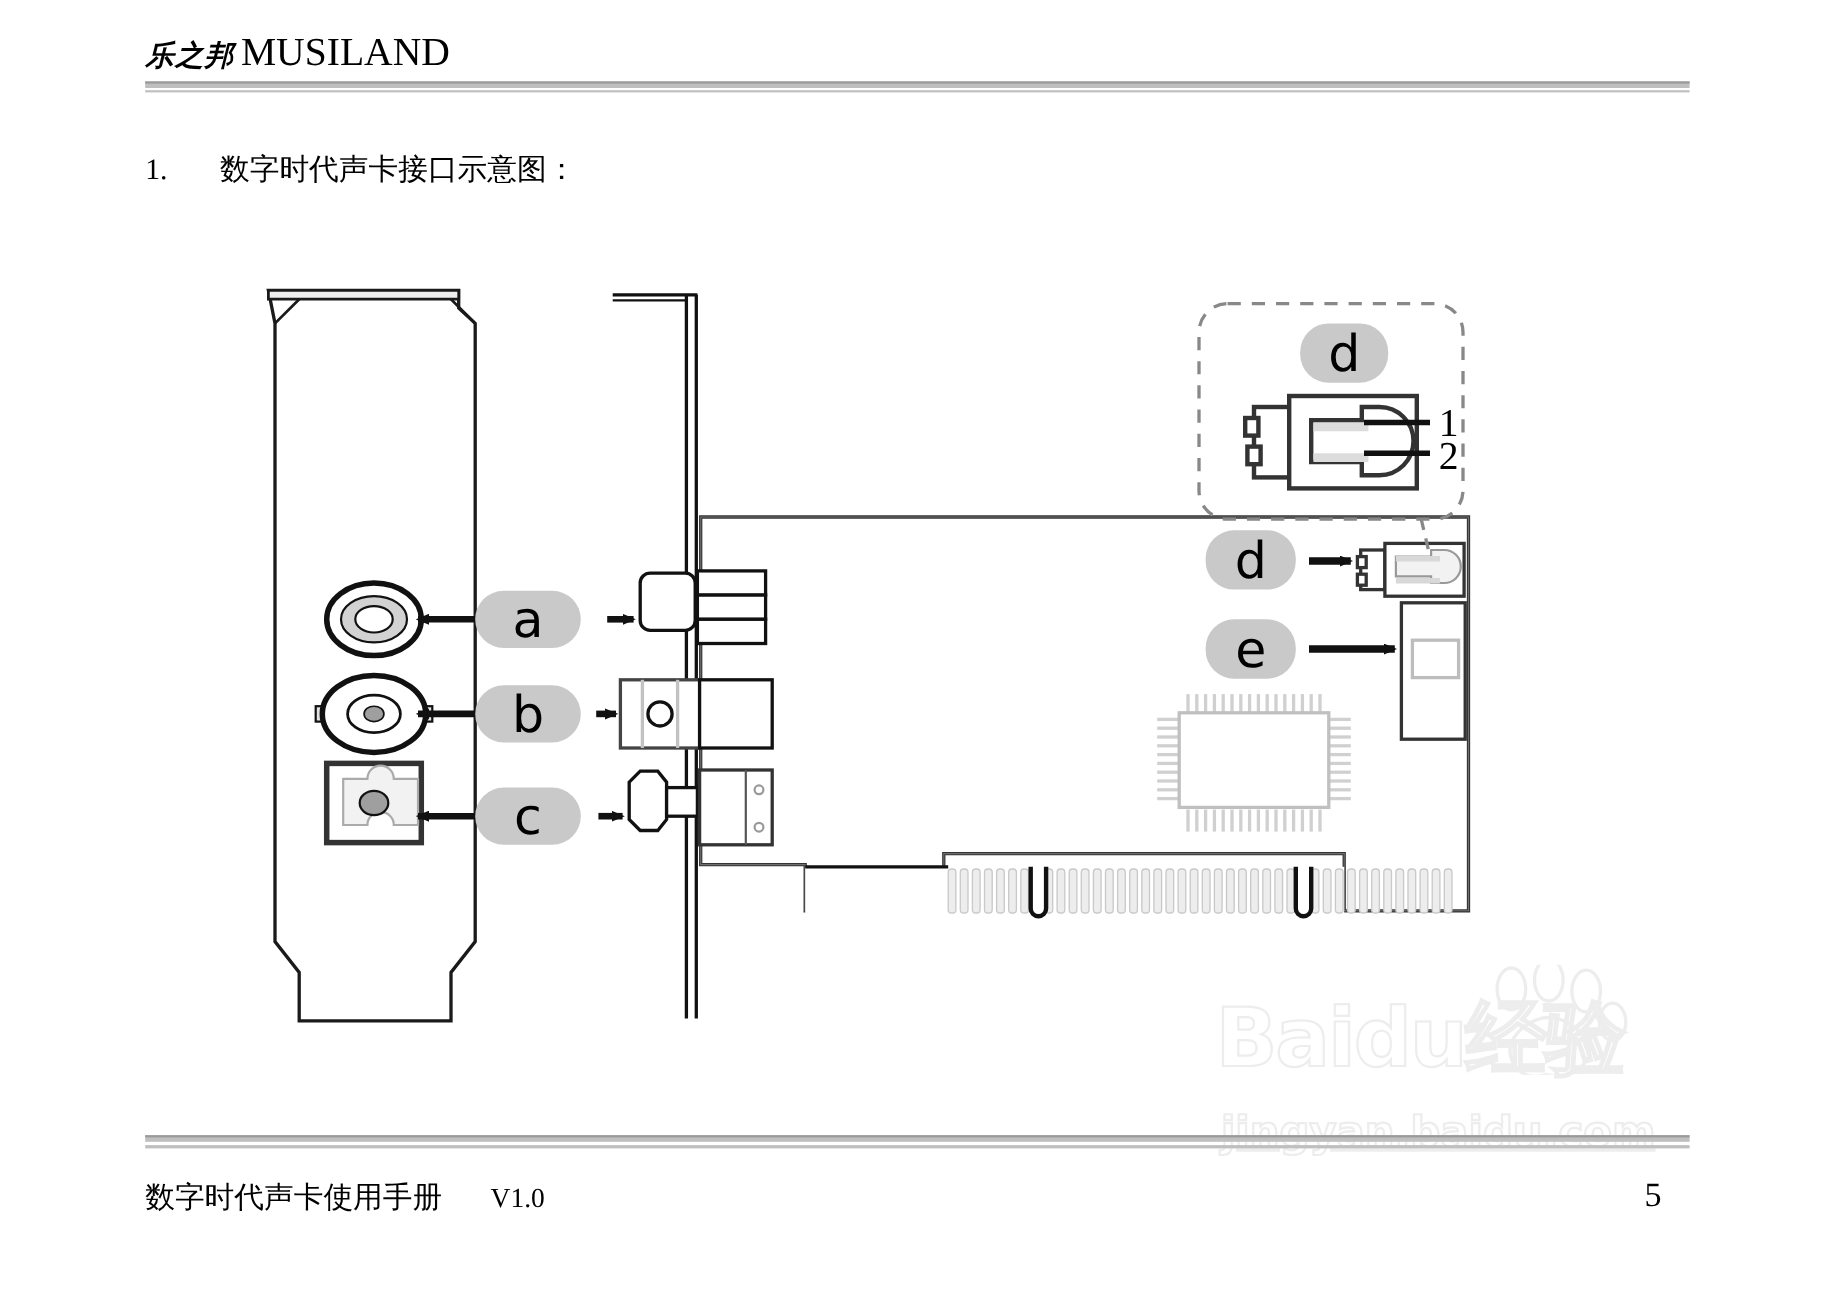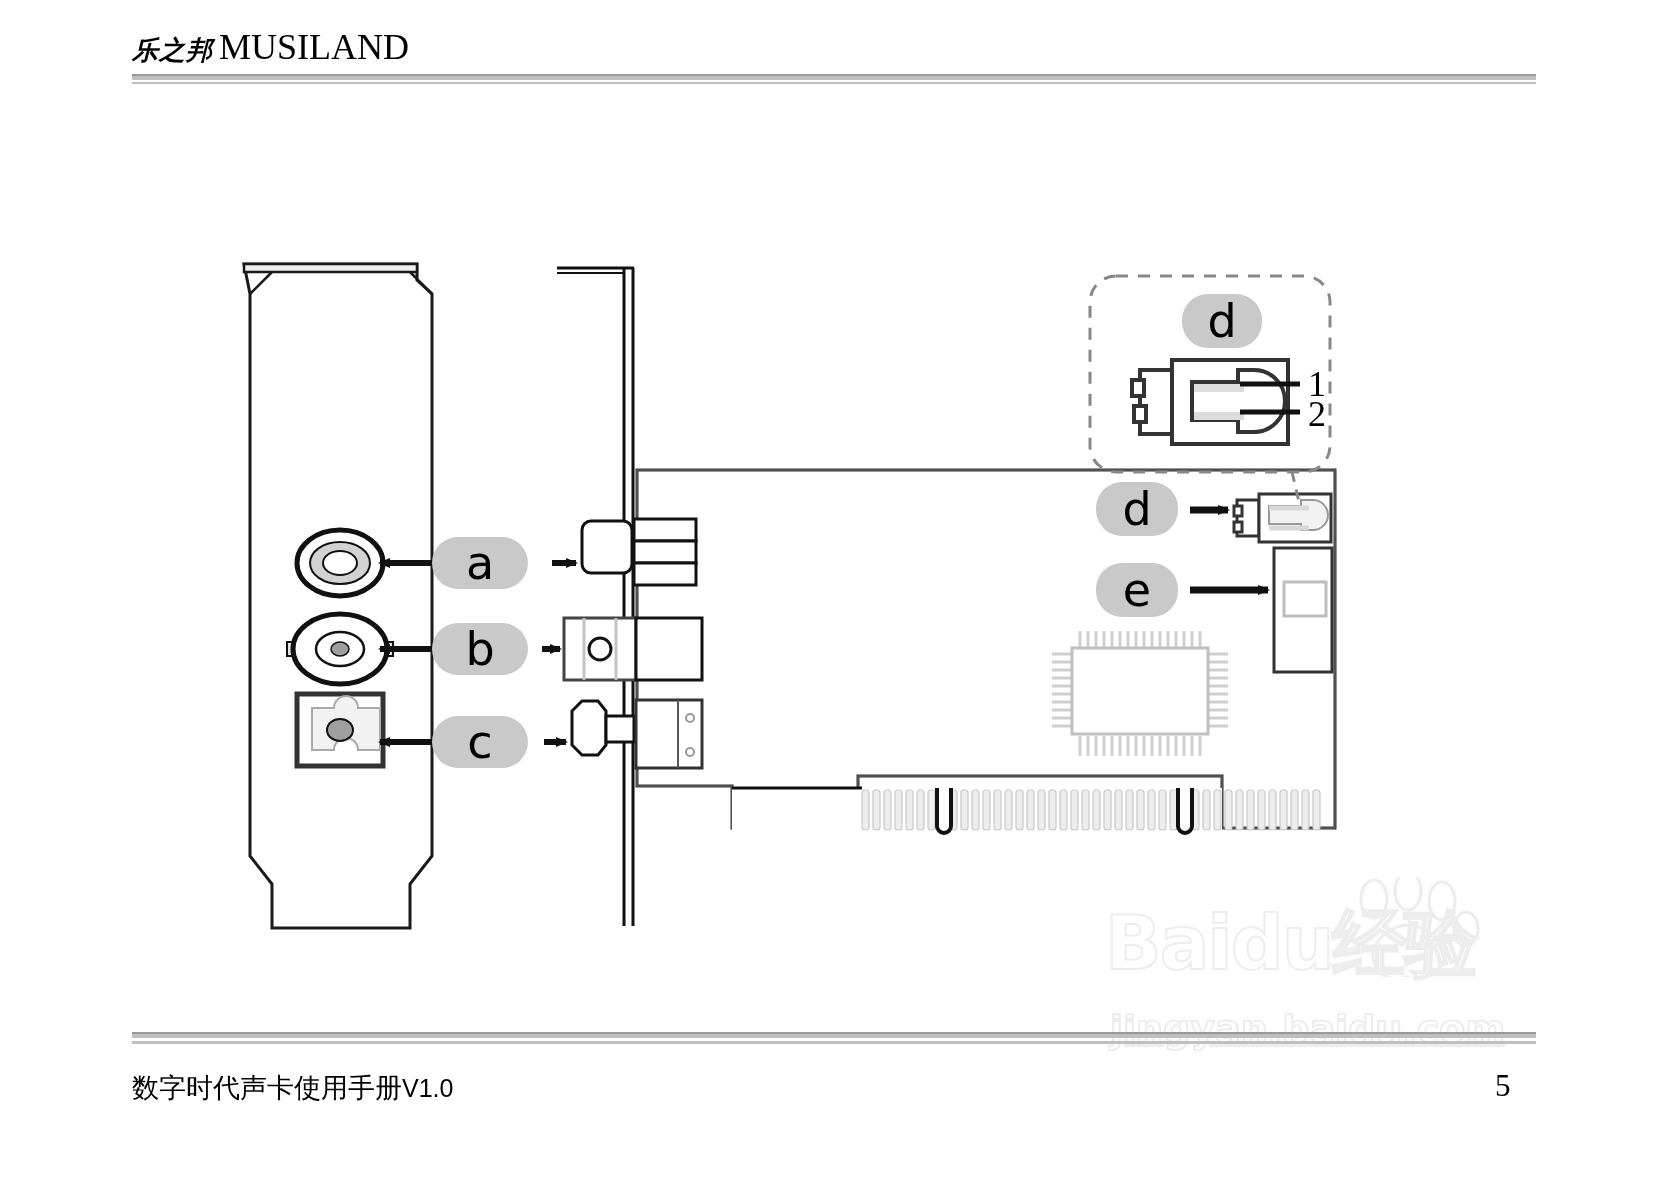--- a/index.html
+++ b/index.html
@@ -50,21 +50,21 @@
   .hr-bot{
     position:absolute;left:132px;top:1032px;width:1404px;height:6px;
     background:#bfbfbf;border-top:2px solid #9a9a9a;box-sizing:border-box;
   }
   .hr-bot2{
     position:absolute;left:132px;top:1041px;width:1404px;height:3px;background:#bfbfbf;
   }
   .foot-left{
     position:absolute;left:132px;top:1070px;font-size:27px;white-space:nowrap;
   }
-  .foot-left .ver{font-family:Liberation Sans, sans-serif;font-size:25px;}
+  .foot-left .ver{font-family:Liberation Serif, serif;font-size:25px;margin-left:44px;}
   .foot-page{
     position:absolute;left:1495px;top:1068px;font-size:31px;
   }
 
   
   .wm{
     position:absolute;left:1105px;top:895px;width:460px;height:165px;
     pointer-events:none;user-select:none;
   }
   .wm .bd{
@@ -90,20 +90,23 @@
 <body>
 
 <div class="page">
 
   <div class="brand">
     <span class="cn">乐之邦</span><span class="en">MUSILAND</span>
   </div>
   <div class="hr-top"></div>
   <div class="hr-top2"></div>
 
+  <div class="subline">
+    <span class="num">1.</span><span>数字时代声卡接口示意图：</span>
+  </div>
 
   <div class="diagram">
     <svg width="1404" height="850" viewBox="0 0 1404 850" xmlns="http://www.w3.org/2000/svg">
       <defs>
         <marker id="ah" markerWidth="12" markerHeight="12" refX="10" refY="5" orient="auto" markerUnits="userSpaceOnUse">
           <path d="M0,0 L12,5 L0,10 Z" fill="#111"></path>
         </marker>
         <marker id="ahL" markerWidth="12" markerHeight="12" refX="2" refY="5" orient="auto" markerUnits="userSpaceOnUse">
           <path d="M12,0 L0,5 L12,10 Z" fill="#111"></path>
         </marker>

